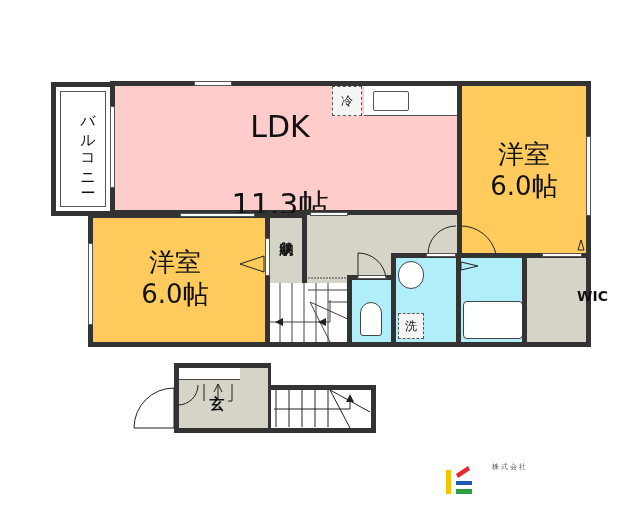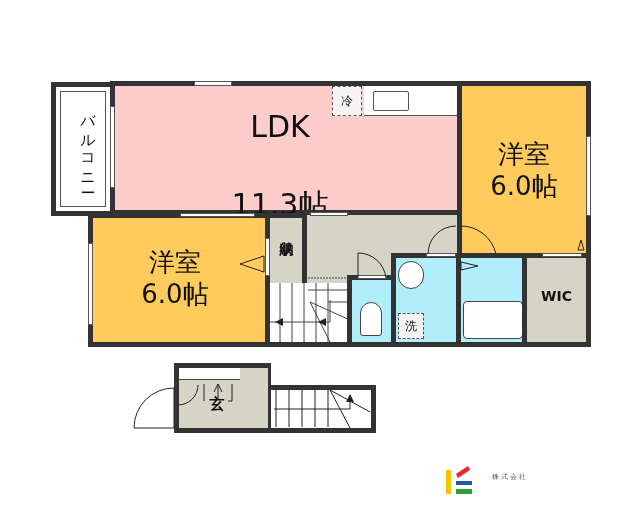--- a/index.html
+++ b/index.html
@@ -105,21 +105,21 @@
 </div>
 
 <div class="room" style="left:456px;top:253px;width:71px;height:94px;background:#333;">
   <div class="abs" style="left:5px;top:5px;width:62px;height:84px;background:#B0EEF9;"></div>
   <div class="abs" style="left:7px;top:48px;width:60px;height:38px;border:1px solid #444;border-radius:4px;background:#fff;"></div>
 </div>
 
 <div class="room" style="left:522px;top:253px;width:69px;height:94px;background:#333;">
   <div class="abs" style="left:5px;top:5px;width:59px;height:84px;background:#D6D3C7;"></div>
   <div class="win" style="left:20px;top:0px;width:40px;height:4px;"></div>
-  <div class="label" style="left:5px;top:36px;width:59px;font-size:14px;font-weight:bold;">WIC</div>
+  <div class="label" style="left:5px;top:36px;width:59px;font-size:14px;font-weight:bold;padding-left:36px;">WIC</div>
 </div>
 
 <svg width="640" height="512">
   <g stroke="#222" stroke-width="1" fill="none">
     <path d="M358 253 A28 28 0 0 1 386 278"></path>
     <line x1="358" y1="253" x2="358" y2="278"></line>
     <path d="M428 254 A28 28 0 0 1 456 226"></path>
     <path d="M460 226 A36 36 0 0 1 496 254"></path>
     <polygon points="240,264 264,256 264,272" fill="none"></polygon>
     <polygon points="461,262 478,266 461,270" fill="none"></polygon>
@@ -159,14 +159,14 @@
   <polygon points="350,394 346,402 354,402" fill="#222"></polygon>
 </svg>
 
 <div style="position:absolute;left:444px;top:460px;width:190px;height:40px;">
   <svg width="40" height="36" style="left:0;top:2px;">
     <rect x="2" y="8" width="5" height="24" fill="#F5C400"></rect>
     <polygon points="12,12 24,4 26,8 14,16" fill="#E8262B"></polygon>
     <rect x="12" y="19" width="16" height="4" fill="#1E5AAE"></rect>
     <rect x="12" y="27" width="16" height="5" fill="#2E9E3E"></rect>
   </svg>
-  <div class="logo-sub" style="left:48px;top:12px;text-align:right;">株式会社</div>
+  <div class="logo-sub" style="left:48px;top:2px;text-align:right;">株式会社</div>
 </div>
 
 </body></html>

